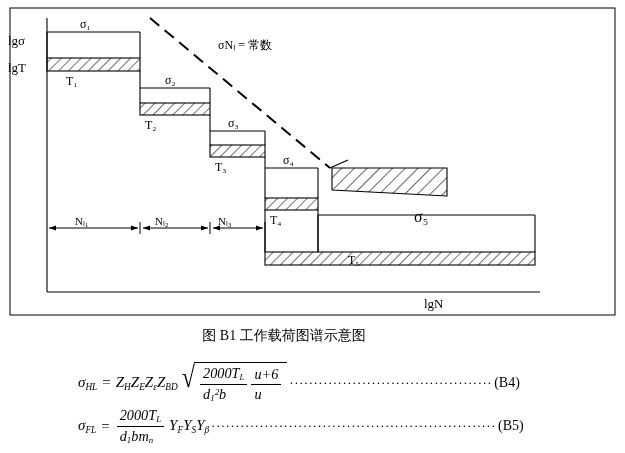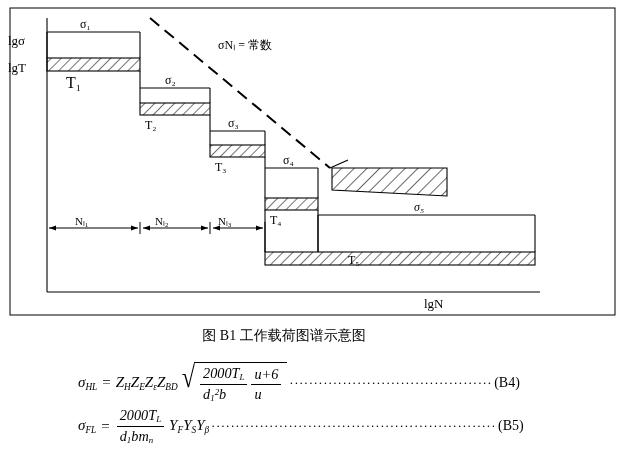--- a/index.html
+++ b/index.html
@@ -175,23 +175,23 @@
   <div class="cap" style="left:8px; top:33px; font-size:13px;">lgσ</div>
   <div class="cap" style="left:8px; top:60px; font-size:13px;">lgT</div>
   <div class="cap" style="left:424px; top:296px; font-size:13px;">lgN</div>
 
   <div class="cap" style="left:218px; top:36px; font-size:12px;">σNₗ = 常数</div>
 
   <div class="cap" style="left:80px; top:17px; font-size:12px;">σ₁</div>
   <div class="cap" style="left:165px; top:73px; font-size:12px;">σ₂</div>
   <div class="cap" style="left:228px; top:116px; font-size:12px;">σ₃</div>
   <div class="cap" style="left:283px; top:153px; font-size:12px;">σ₄</div>
-  <div class="cap" style="left:414px; top:200px; font-size:12px;font-style:italic;">σ₅</div>
-
-  <div class="cap" style="left:66px; top:74px; font-size:16px;">T₁</div>
+  <div class="cap" style="left:414px; top:208px; font-size:16px;">σ₅</div>
+
+  <div class="cap" style="left:66px; top:74px; font-size:12px;">T₁</div>
   <div class="cap" style="left:145px; top:118px; font-size:12px;">T₂</div>
   <div class="cap" style="left:215px; top:160px; font-size:12px;">T₃</div>
   <div class="cap" style="left:270px; top:213px; font-size:12px;">T₄</div>
   <div class="cap" style="left:348px; top:253px; font-size:12px;">T₅</div>
 
   <div class="cap" style="left:75px; top:213px; font-size:11px;">Nₗ₁</div>
   <div class="cap" style="left:155px; top:213px; font-size:11px;">Nₗ₂</div>
   <div class="cap" style="left:218px; top:213px; font-size:11px;">Nₗ₃</div>
 </div>
 

